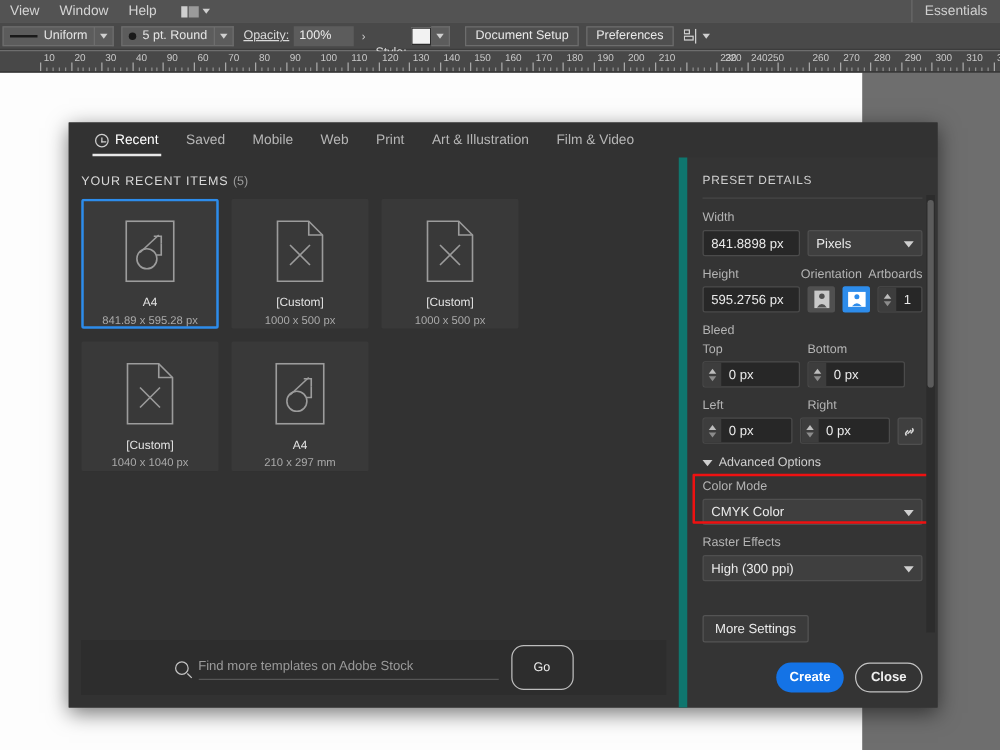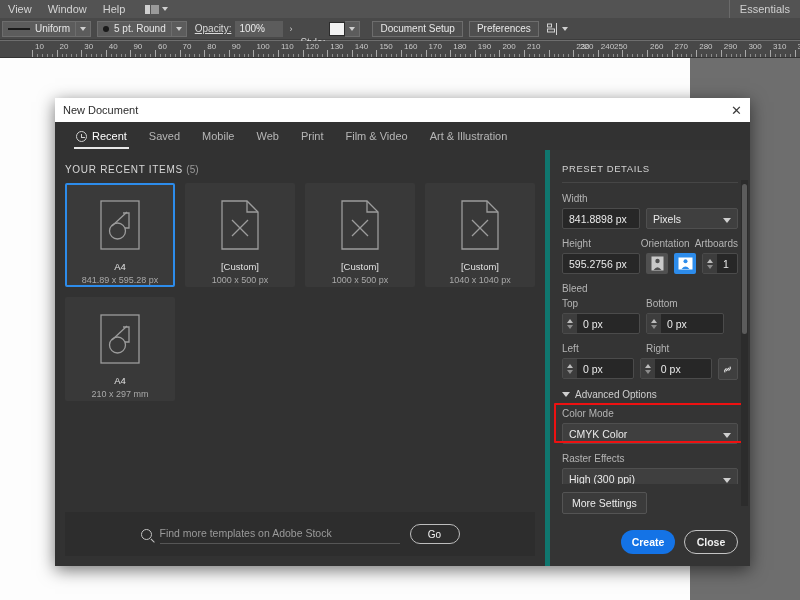--- a/index.html
+++ b/index.html
@@ -128,21 +128,21 @@
   .clock-ic { width: 11px; height: 11px; border: 1.3px solid #cfcfcf; border-radius: 50%; position: relative; }
   .clock-ic::before { content:""; position:absolute; left:4px; top:2px; width:1.3px; height:4px; background:#cfcfcf; }
   .clock-ic::after  { content:""; position:absolute; left:4px; top:5px; width:3.5px; height:1.3px; background:#cfcfcf; }
 
   .dlg-body { flex: 1; display: flex; min-height: 0; }
 
   
   .tpl-pane {
     width: 495px; background: #323232;
     display: flex; flex-direction: column; min-width: 0;
-    border-right: 5px solid #0f766e;
+    border-right: 7px solid #0f766e;
   }
   .tpl-head {
     padding: 14px 0 8px 10px;
     font-size: 10px; letter-spacing: .7px; color: #d8d8d8;
   }
   .tpl-head .cnt { color: #9b9b9b; letter-spacing: 0; }
   .tpl-grid {
     flex: 1; padding: 0 10px; display: flex; flex-wrap: wrap; gap: 10px;
     align-content: flex-start; overflow: hidden;
   }
@@ -168,21 +168,21 @@
   .mag { width: 11px; height: 11px; border: 1.4px solid #c3c3c3; border-radius: 50%; position: relative; display:inline-block;}
   .mag::after { content:""; position:absolute; right:-4px; bottom:-3px; width:5px; height:1.4px; background:#c3c3c3; transform: rotate(45deg); }
   .stock-input {
     width: 240px; border: none; border-bottom: 1px solid #565656;
     background: transparent; color: #cfcfcf; font-size: 10.5px;
     padding: 2px 0 4px 0; outline: none;
     font-family: "Liberation Sans", sans-serif;
   }
   .stock-input::placeholder { color: #9a9a9a; }
   .go-btn {
-    width: 50px; height: 20px; border-radius: 10px; border: 1px solid #bdbdbd;
+    width: 50px; height: 36px; border-radius: 10px; border: 1px solid #bdbdbd;
     background: transparent; color: #f0f0f0; font-size: 10px; cursor: pointer;
     font-family: "Liberation Sans", sans-serif;
   }
 
   
   .preset-pane {
     width: 200px; background: #343434;
     position: relative;
     display: flex; flex-direction: column;
   }
@@ -518,47 +518,43 @@
       <div class="tick min" style="left: 779.84px;"></div>
       <div class="tick min" style="left: 784.76px;"></div>
       <div class="tick min" style="left: 789.68px;"></div>
       <div class="tick maj" style="left: 794.6px;"></div>
       <div class="num" style="left: 797.6px;">320</div>
       <div class="tick min" style="left: 799.52px;"></div>
     </div>
 
   <div class="dialog">
 
-    <div class="dlg-titlebar">
-      <span class="dlg-title">New Document</span>
-      <span class="dlg-close">✕</span>
-    </div>
 
     <div class="dlg-tabs" id="dlg-tabs">
         <div class="dlg-tab active">
           <span class="clock-ic"></span>
           <span>Recent</span>
         </div>
         <div class="dlg-tab">
           <span>Saved</span>
         </div>
         <div class="dlg-tab">
           <span>Mobile</span>
         </div>
         <div class="dlg-tab">
           <span>Web</span>
         </div>
         <div class="dlg-tab">
           <span>Print</span>
         </div>
         <div class="dlg-tab">
+          <span>Art &amp; Illustration</span>
+        </div>
+        <div class="dlg-tab">
           <span>Film &amp; Video</span>
-        </div>
-        <div class="dlg-tab">
-          <span>Art &amp; Illustration</span>
         </div>
       </div>
 
     <div class="dlg-body">
 
       <div class="tpl-pane">
         <div class="tpl-head">
           <span>YOUR RECENT ITEMS</span>
           <span class="cnt">(5)</span>
         </div>

